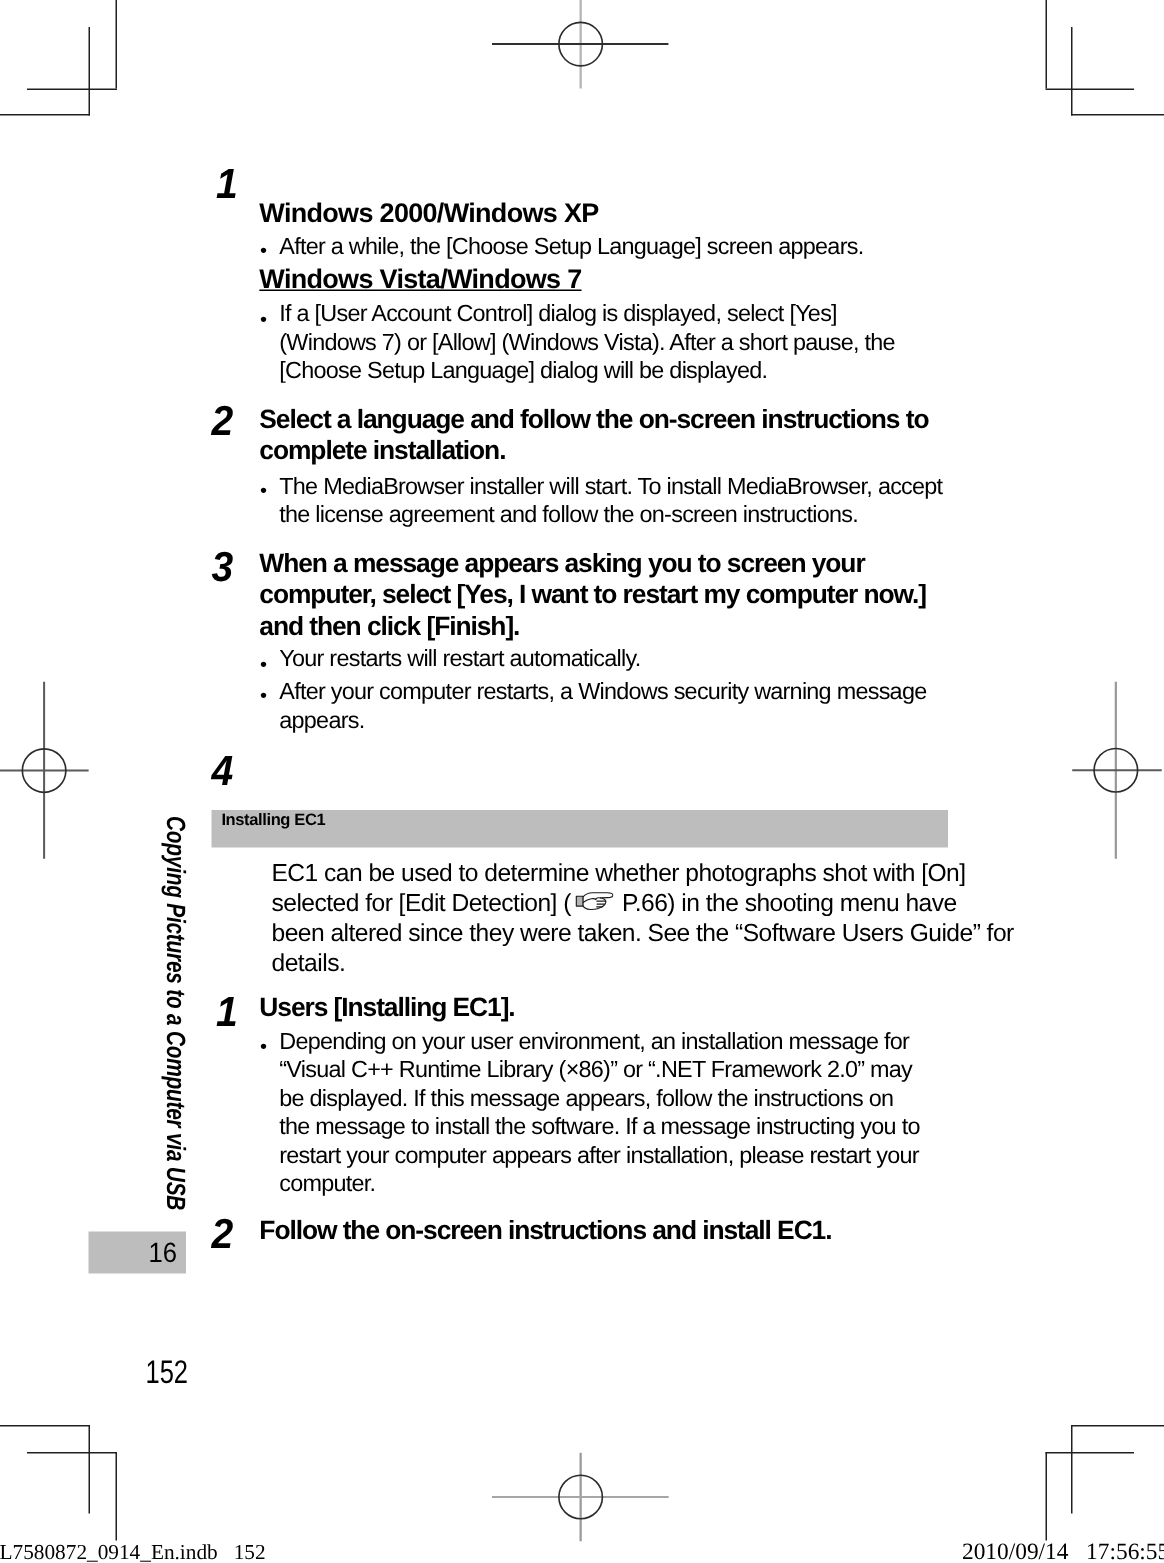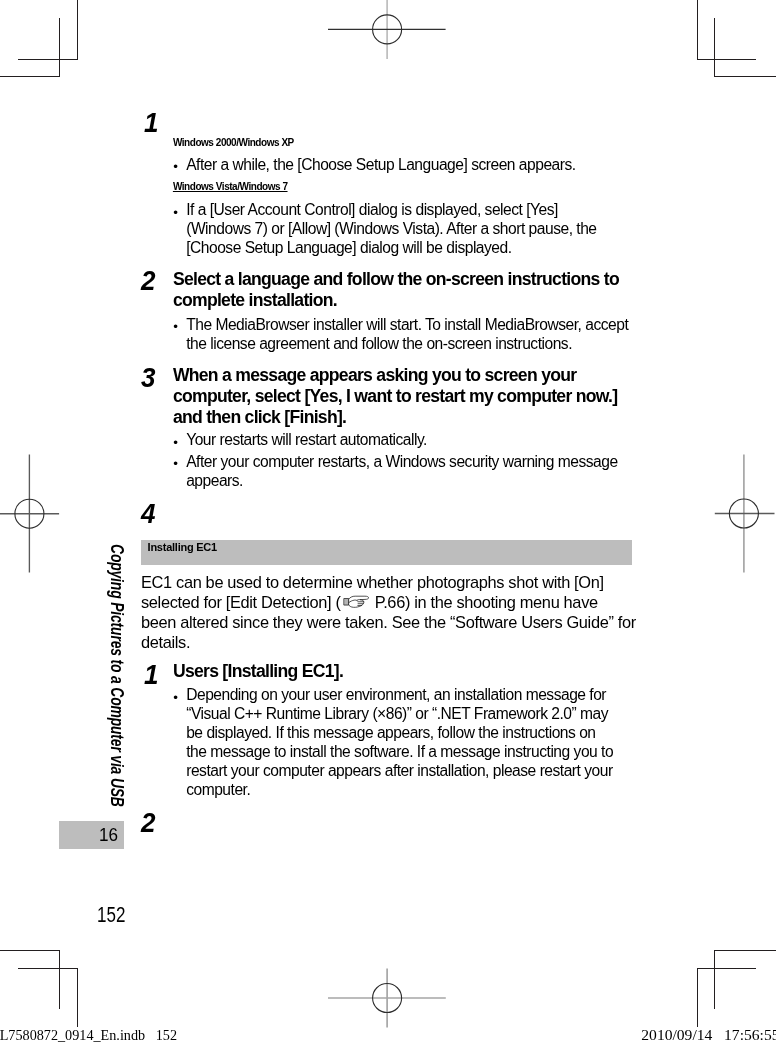--- a/index.html
+++ b/index.html
@@ -17,21 +17,21 @@
   .reg svg{display:block;}
 
   
   .content{position:absolute;left:0;top:0;width:776px;height:1042px;}
   .stepnum{position:absolute;font-weight:bold;font-style:italic;font-size:28px;
            line-height:1;letter-spacing:0px;transform:scaleX(0.93);
            transform-origin:left top;}
   .steptitle{position:absolute;left:172.9px;font-weight:bold;font-size:17.6px;
              line-height:21.3px;letter-spacing:-0.72px;}
 
-  .subhead{position:absolute;left:172.9px;font-weight:bold;font-size:10px;
+  .subhead{position:absolute;left:172.9px;font-weight:bold;font-size:18px;
            line-height:19.3px;letter-spacing:-0.46px;}
 
   .bul{position:absolute;left:172.9px;font-size:15.6px;line-height:18.9px;
        letter-spacing:-0.49px;}
   .bul .dot{font-size:13.4px;}
   .bul .dot{position:absolute;left:0.4px;top:2.4px;width:13.3px;text-align:left;}
   .bul .txt{display:block;margin-left:13.3px;}
 
   .band{position:absolute;background:#bdbdbd;}
   .bandtext{position:absolute;font-weight:bold;font-size:11px;letter-spacing:-0.25px;
@@ -154,21 +154,21 @@
     <div class="bul" style="top:453.0px;width:463.3px;">
       <span class="dot">•</span>
       <span class="txt">After your computer restarts, a Windows security warning message appears.</span>
     </div>
 
     <div class="stepnum" style="left:141.4px;top:500.4px;">4</div>
 
     <div class="band" style="left:141.2px;top:539.9px;width:490.6px;height:24.8px;"></div>
     <div class="bandtext" style="left:147.6px;top:542.4px;">Installing EC1</div>
 
-    <div class="para" style="top:572.8px;width:495.5px;">
+    <div class="para" style="top:572.8px;width:495.5px;margin-left:40px;">
       <span>EC1 can be used to determine whether photographs shot with [On] selected for [Edit Detection] (</span><span class="hand"><svg width="27.2" height="13.6" viewBox="0 0 64 29">
         <g stroke="#1d1d1d" stroke-width="1.8" stroke-linejoin="round" stroke-linecap="round">
           <path d="M15.5 8.2 C19 3.8 24.5 1.3 31 1.3 L54 1.3 C59.6 1.3 62.6 2.9 62.6 5.1 C62.6 7.2 59.8 8.8 54.2 8.9 L43 9.4 C48.4 10.4 51.6 12.1 51.6 15 C51.6 18.4 49 21.6 44.2 24 C39.6 26.4 33.4 27.8 27.4 27.5 C21.2 27.2 16.8 24.6 15.2 20.8 Z" fill="#ffffff"></path>
           <path d="M5.2 6.8 L15.6 6.8 L15.6 22.2 L5.2 22.2 Z" fill="#b5b5b5"></path>
           <path d="M16.2 16.2 C19.8 13.4 24.6 11.2 28.8 10.6 C32 10.1 34.6 10.6 36.2 12" fill="none"></path>
           <path d="M35.4 10.8 C37.4 9.3 40.6 8.8 43.4 9.4" fill="none"></path>
           <path d="M37.6 14.4 L50.8 14.4" fill="none"></path>
           <path d="M37.8 19 L49.4 19" fill="none"></path>
           <path d="M37.2 23.4 L46 23.4" fill="none"></path>
         </g>
@@ -177,20 +177,21 @@
 
     <div class="stepnum" style="left:143.8px;top:660.5px;">1</div>
     <div class="steptitle" style="top:660.9px;width:460px;">Users [Installing EC1].</div>
 
     <div class="bul" style="top:686.3px;width:443.3px;">
       <span class="dot">•</span>
       <span class="txt">Depending on your user environment, an installation message for “Visual C++ Runtime Library (×86)” or “.NET Framework 2.0” may be displayed. If this message appears, follow the instructions on the message to install the software. If a message instructing you to restart your computer appears after installation, please restart your computer.</span>
     </div>
 
     <div class="stepnum" style="left:141.3px;top:809.4px;">2</div>
+    <div class="steptitle" style="top:809.5px;width:460px;">Follow the on-screen instructions and install EC1.</div>
 
     <div class="sidetab" style="left:124.5px;top:543.5px;transform:rotate(90deg) scale(0.79,1);">Copying Pictures to a Computer via USB</div>
     <div class="tabbox" style="left:59px;top:820.7px;width:64.9px;height:28.8px;"></div>
     <div class="tabnum" style="left:98.6px;top:825.9px;">16</div>
     <div class="folio" style="left:97.0px;top:903.6px;">152</div>
 
   </div>
 
   <div class="foot" style="left:-0.3px;top:1027.8px;">L7580872_0914_En.indb   152</div>
   <div class="foot right" style="left:641.3px;top:1026.6px;">2010/09/14   17:56:55</div>

